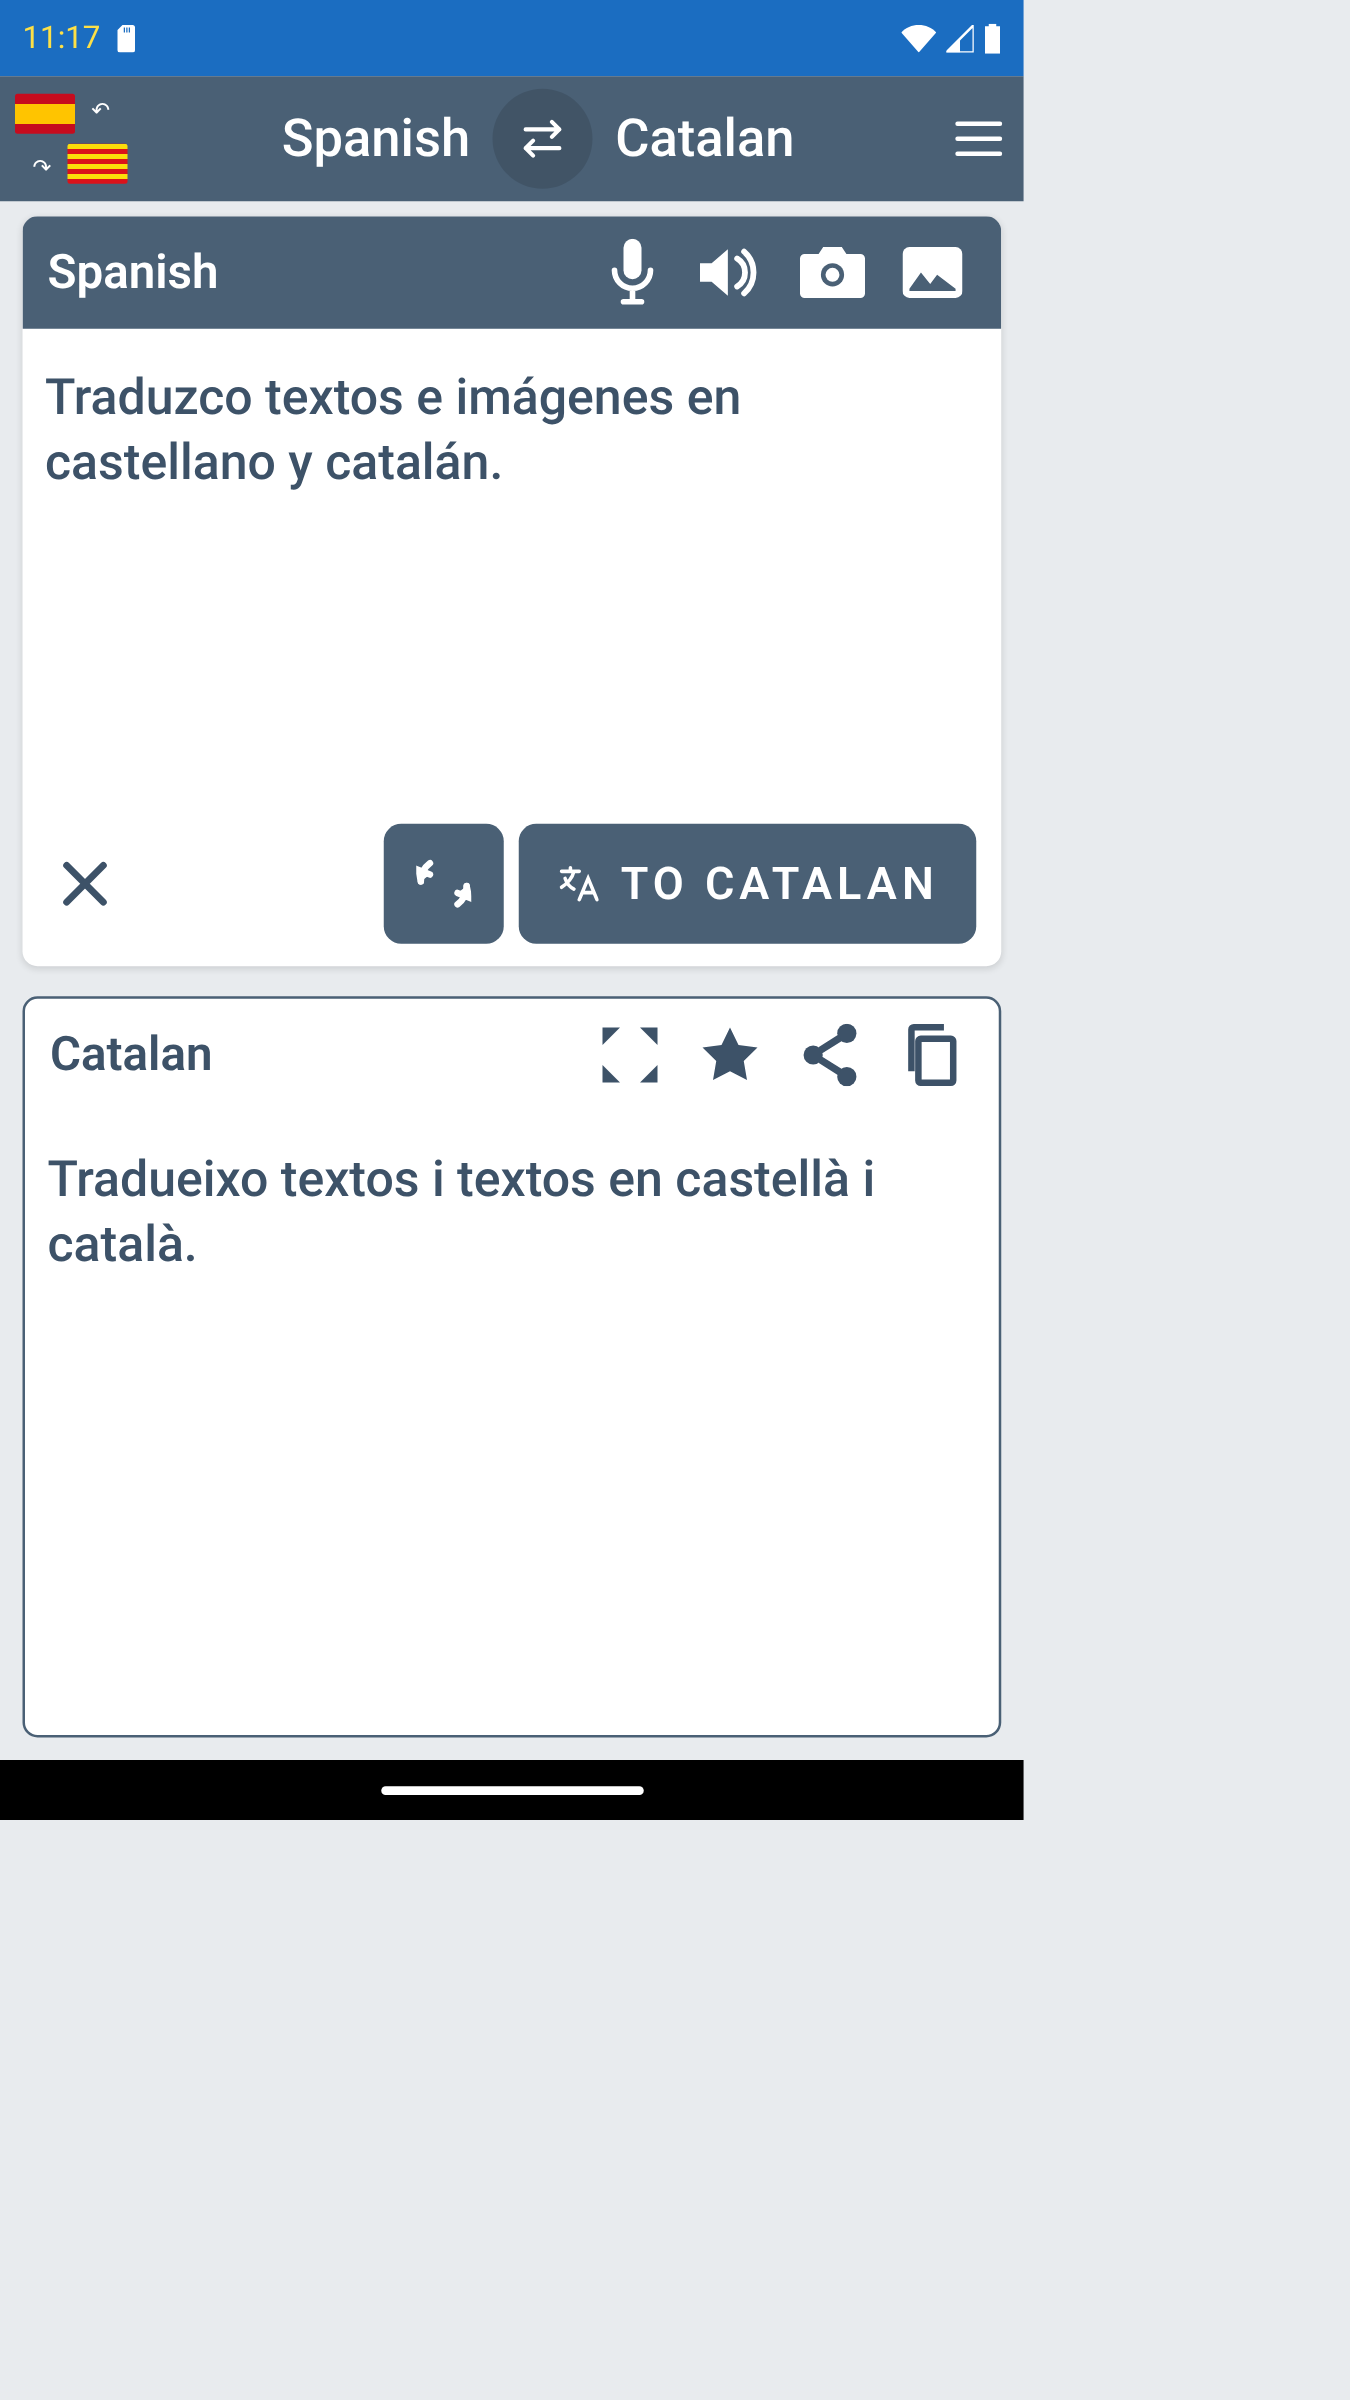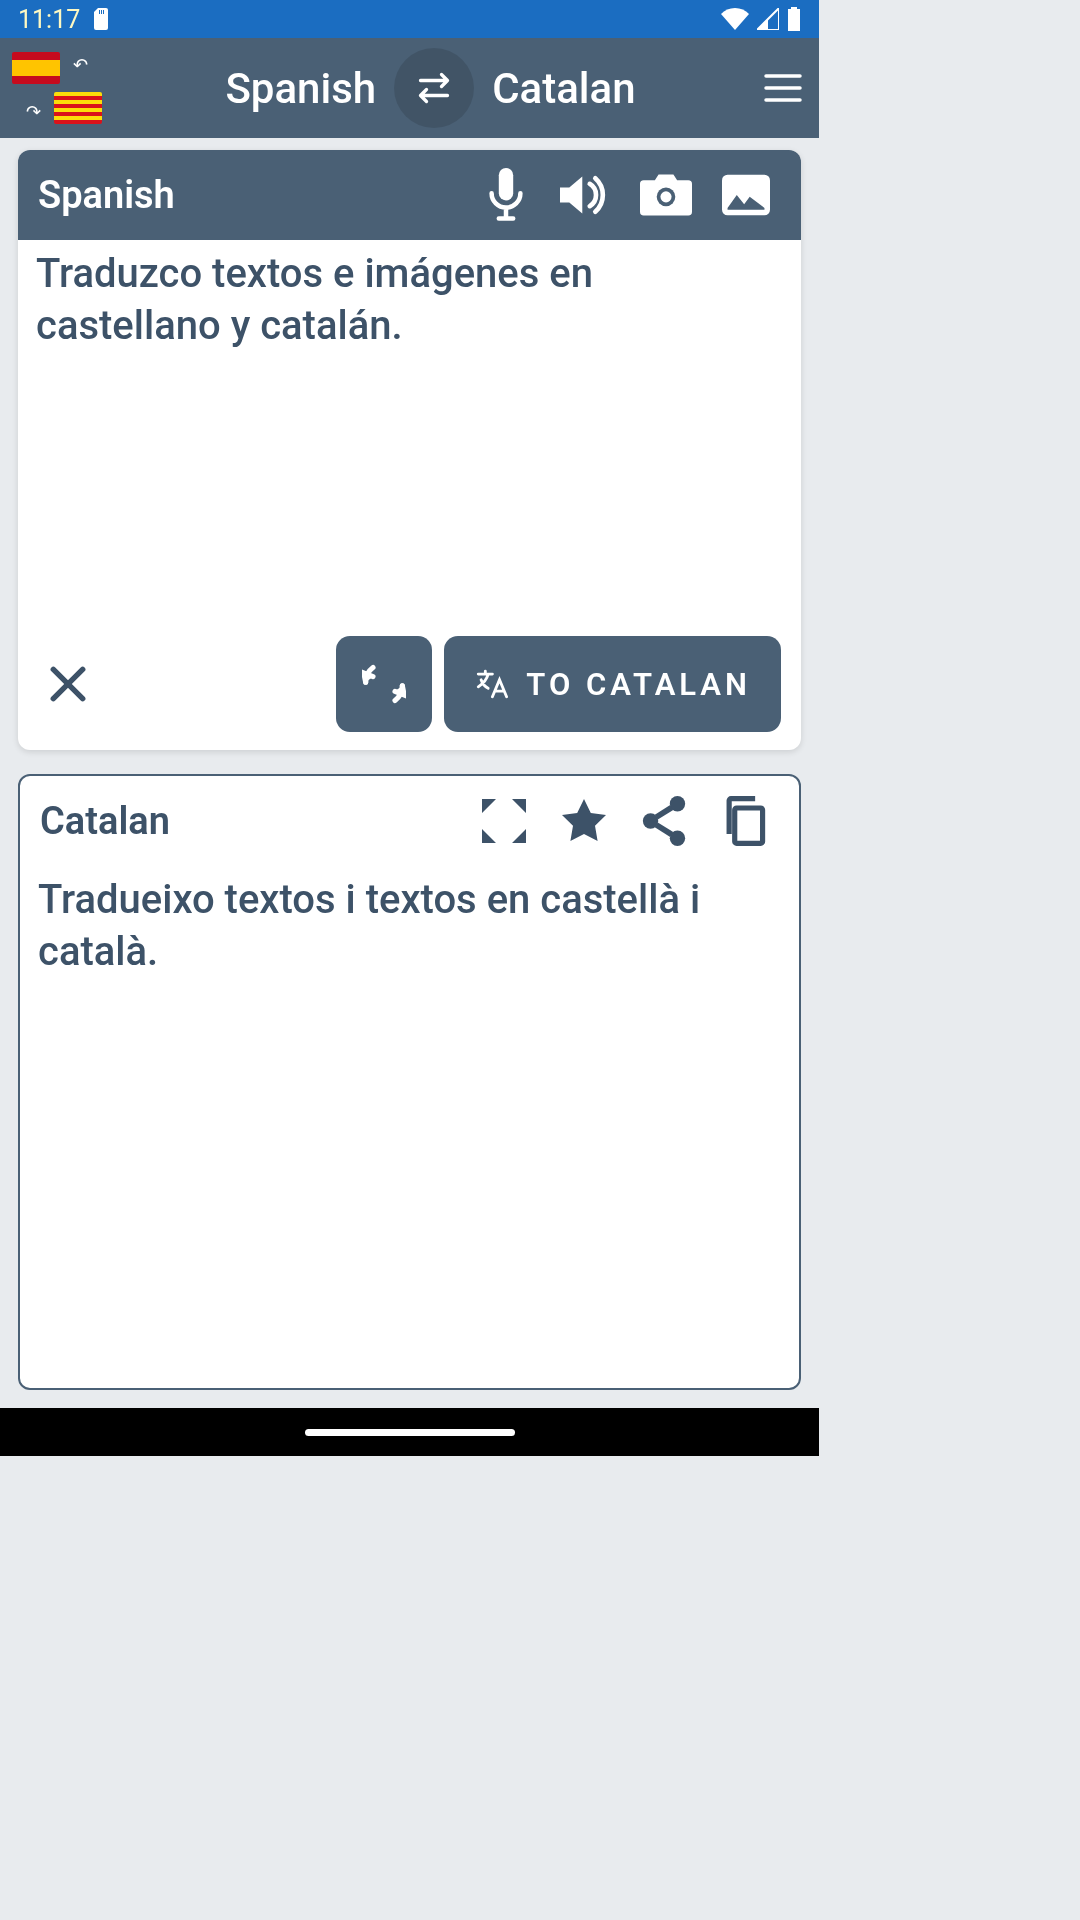--- a/index.html
+++ b/index.html
@@ -6,26 +6,26 @@
     body {
       width: 819px;
       height: 1456px;
       font-family: -apple-system, BlinkMacSystemFont, 'Segoe UI', Roboto, sans-serif;
       background: #E8EBEE;
       display: flex;
       flex-direction: column;
     }
     .status-bar {
       background: #1B6DC1;
-      height: 38px;
+      height: 61px;
       display: flex;
       align-items: center;
       justify-content: space-between;
       padding: 0 18px;
-      color: #fef9c3;
+      color: #fde047;
     }
     .status-left { display: flex; align-items: center; gap: 12px; font-size: 25px; font-weight: 400; }
     .status-right { display: flex; align-items: center; gap: 8px; }
     .app-header {
       background: #4A6075;
       height: 100px;
       display: flex;
       align-items: center;
       padding: 0 12px;
       position: relative;
@@ -94,21 +94,21 @@
       gap: 10px;
     }
     .source-header .lang { color:white; font-size:38px; font-weight:600; flex:1; }
     .icon-btn {
       width: 70px; height: 70px;
       display:flex; align-items:center; justify-content:center;
       color:white;
       cursor:pointer;
     }
     .text-area {
-      padding: 8px 18px;
+      padding: 29px 18px;
       color: #3D5268;
       font-size: 40px;
       font-weight: 500;
       line-height: 1.3;
       flex: 1;
     }
     .source-actions {
       display:flex;
       align-items:center;
       padding: 0 20px 18px;
@@ -129,21 +129,21 @@
       height: 96px;
       display:flex;
       align-items:center;
       justify-content:center;
       padding: 0 24px;
     }
     .pill-btn.refresh { width: 96px; padding:0; }
     .pill-btn.translate {
       gap: 18px;
       letter-spacing: 4px;
-      font-size: 31px;
+      font-size: 36px;
       font-weight: 600;
       padding: 0 30px;
     }
     .target-header {
       height: 90px;
       display:flex;
       align-items:center;
       padding: 0 20px;
       gap: 10px;
     }

